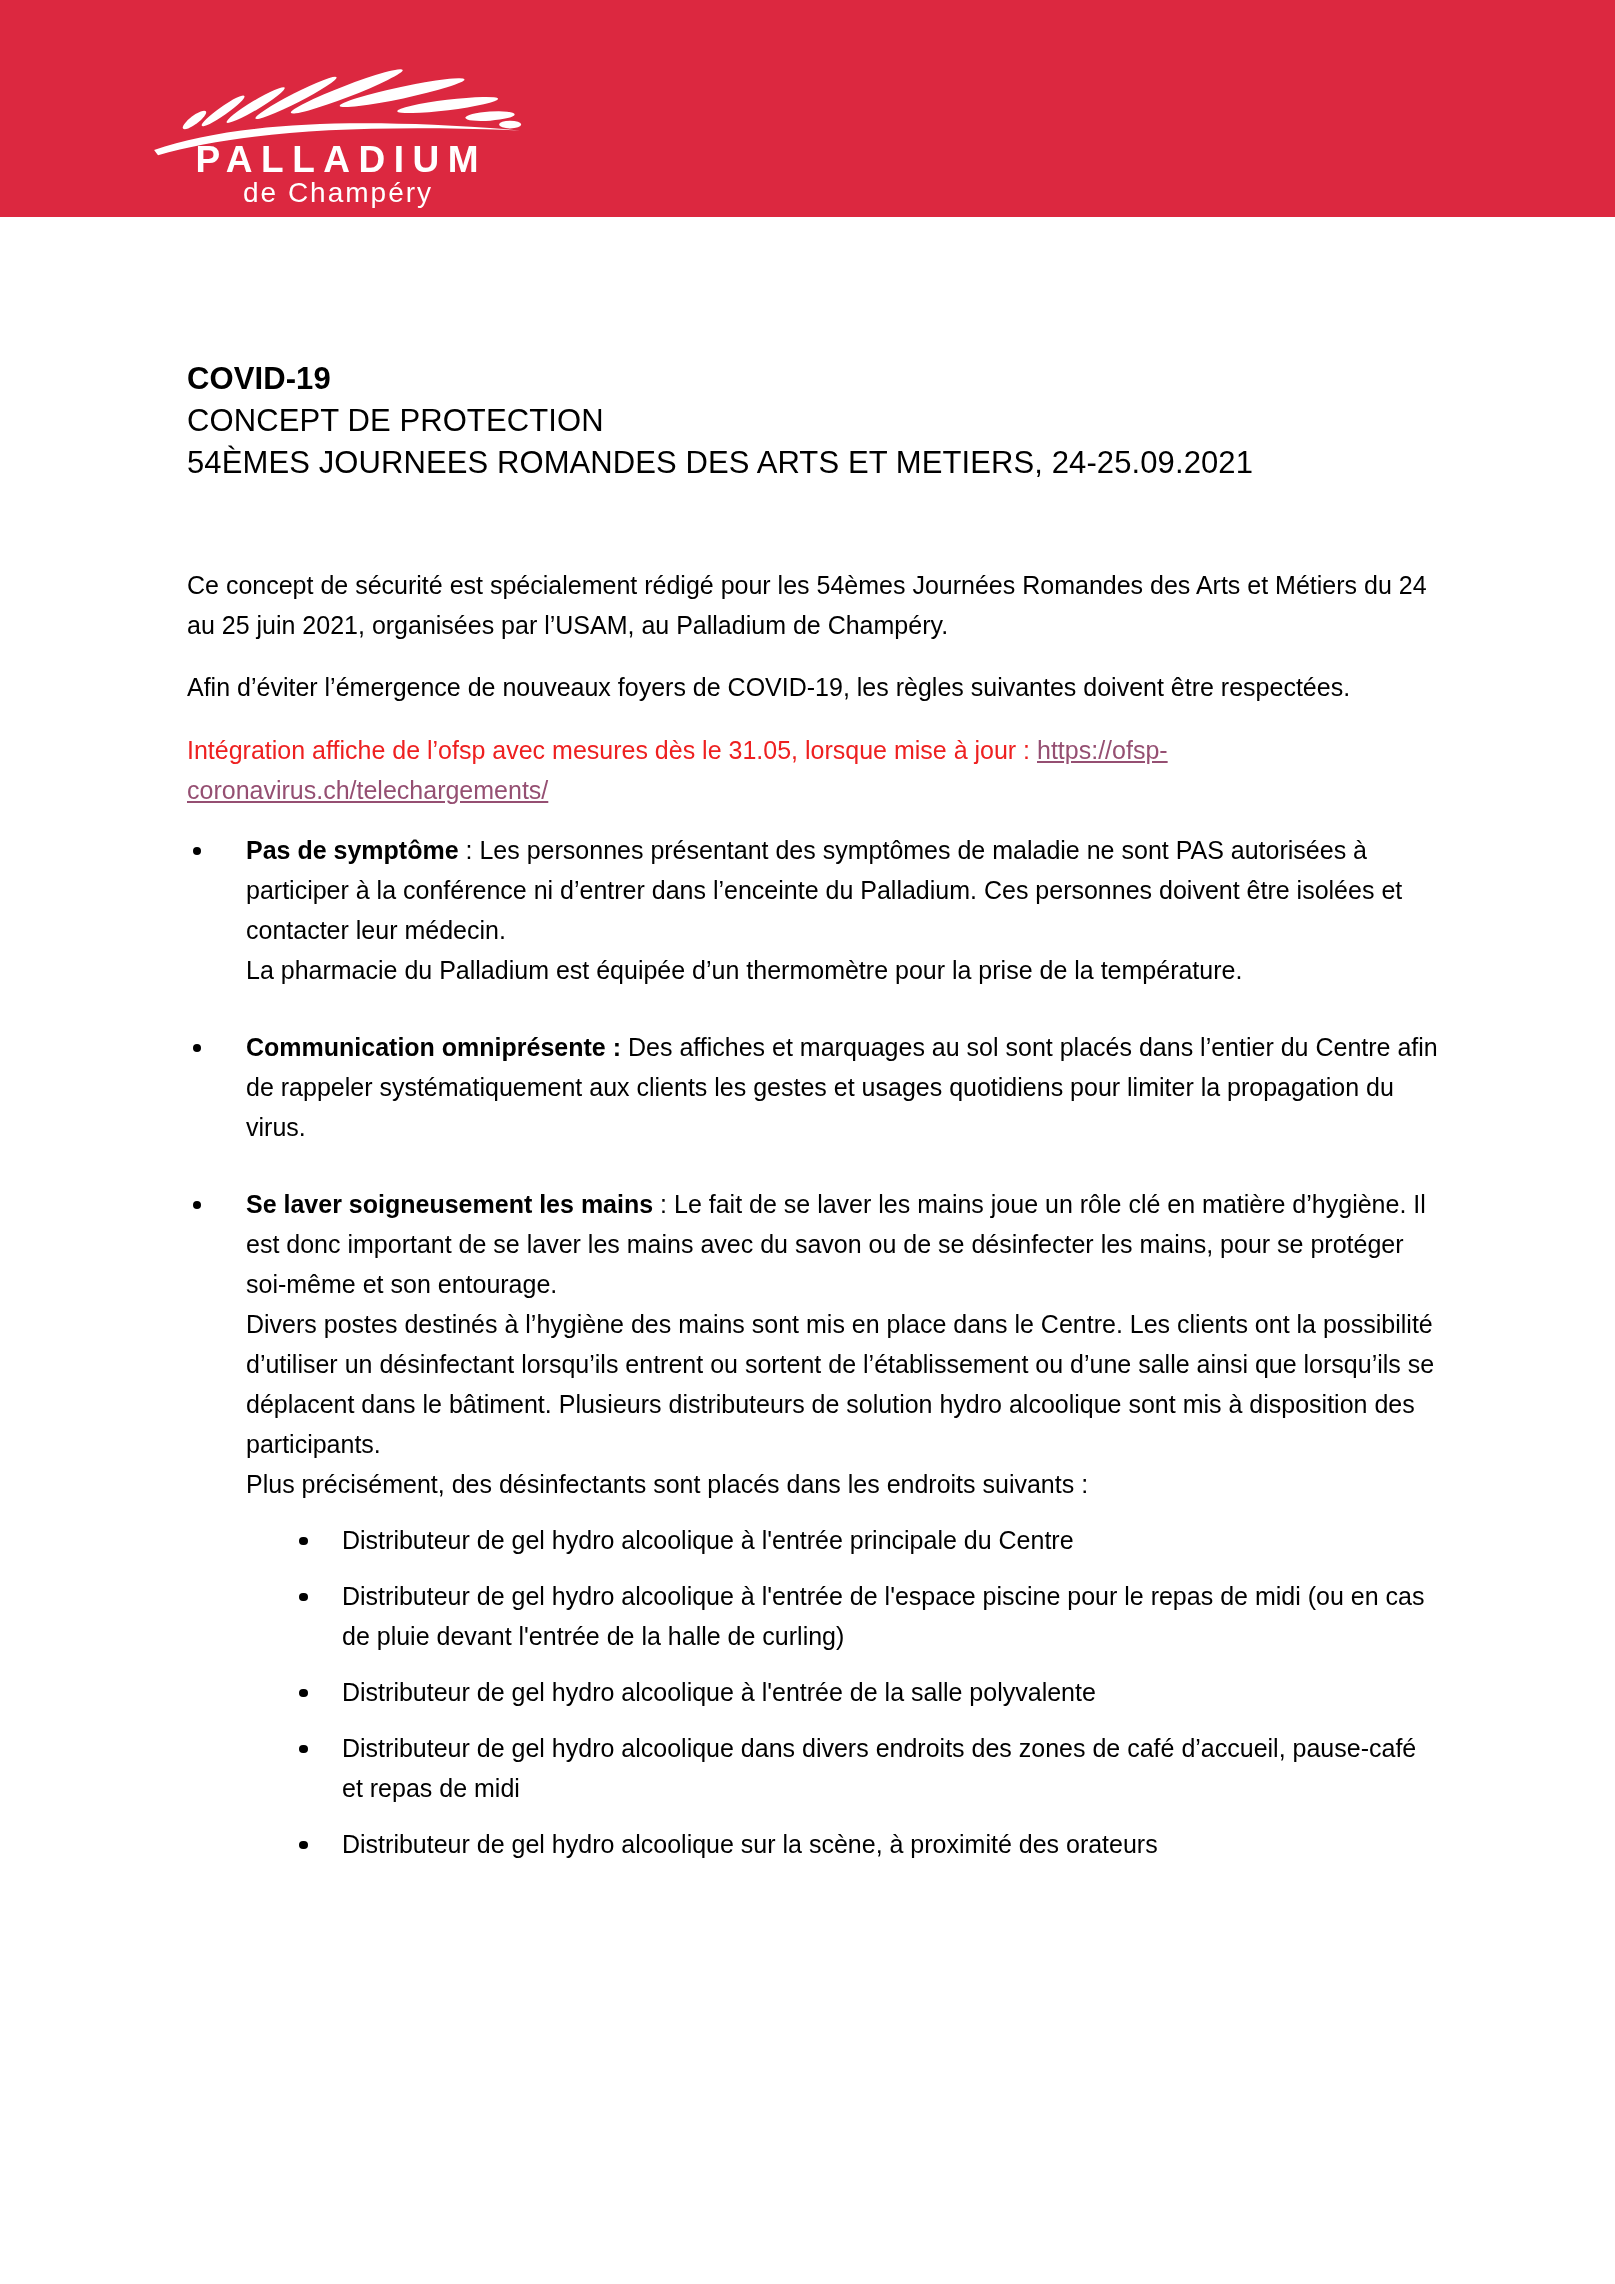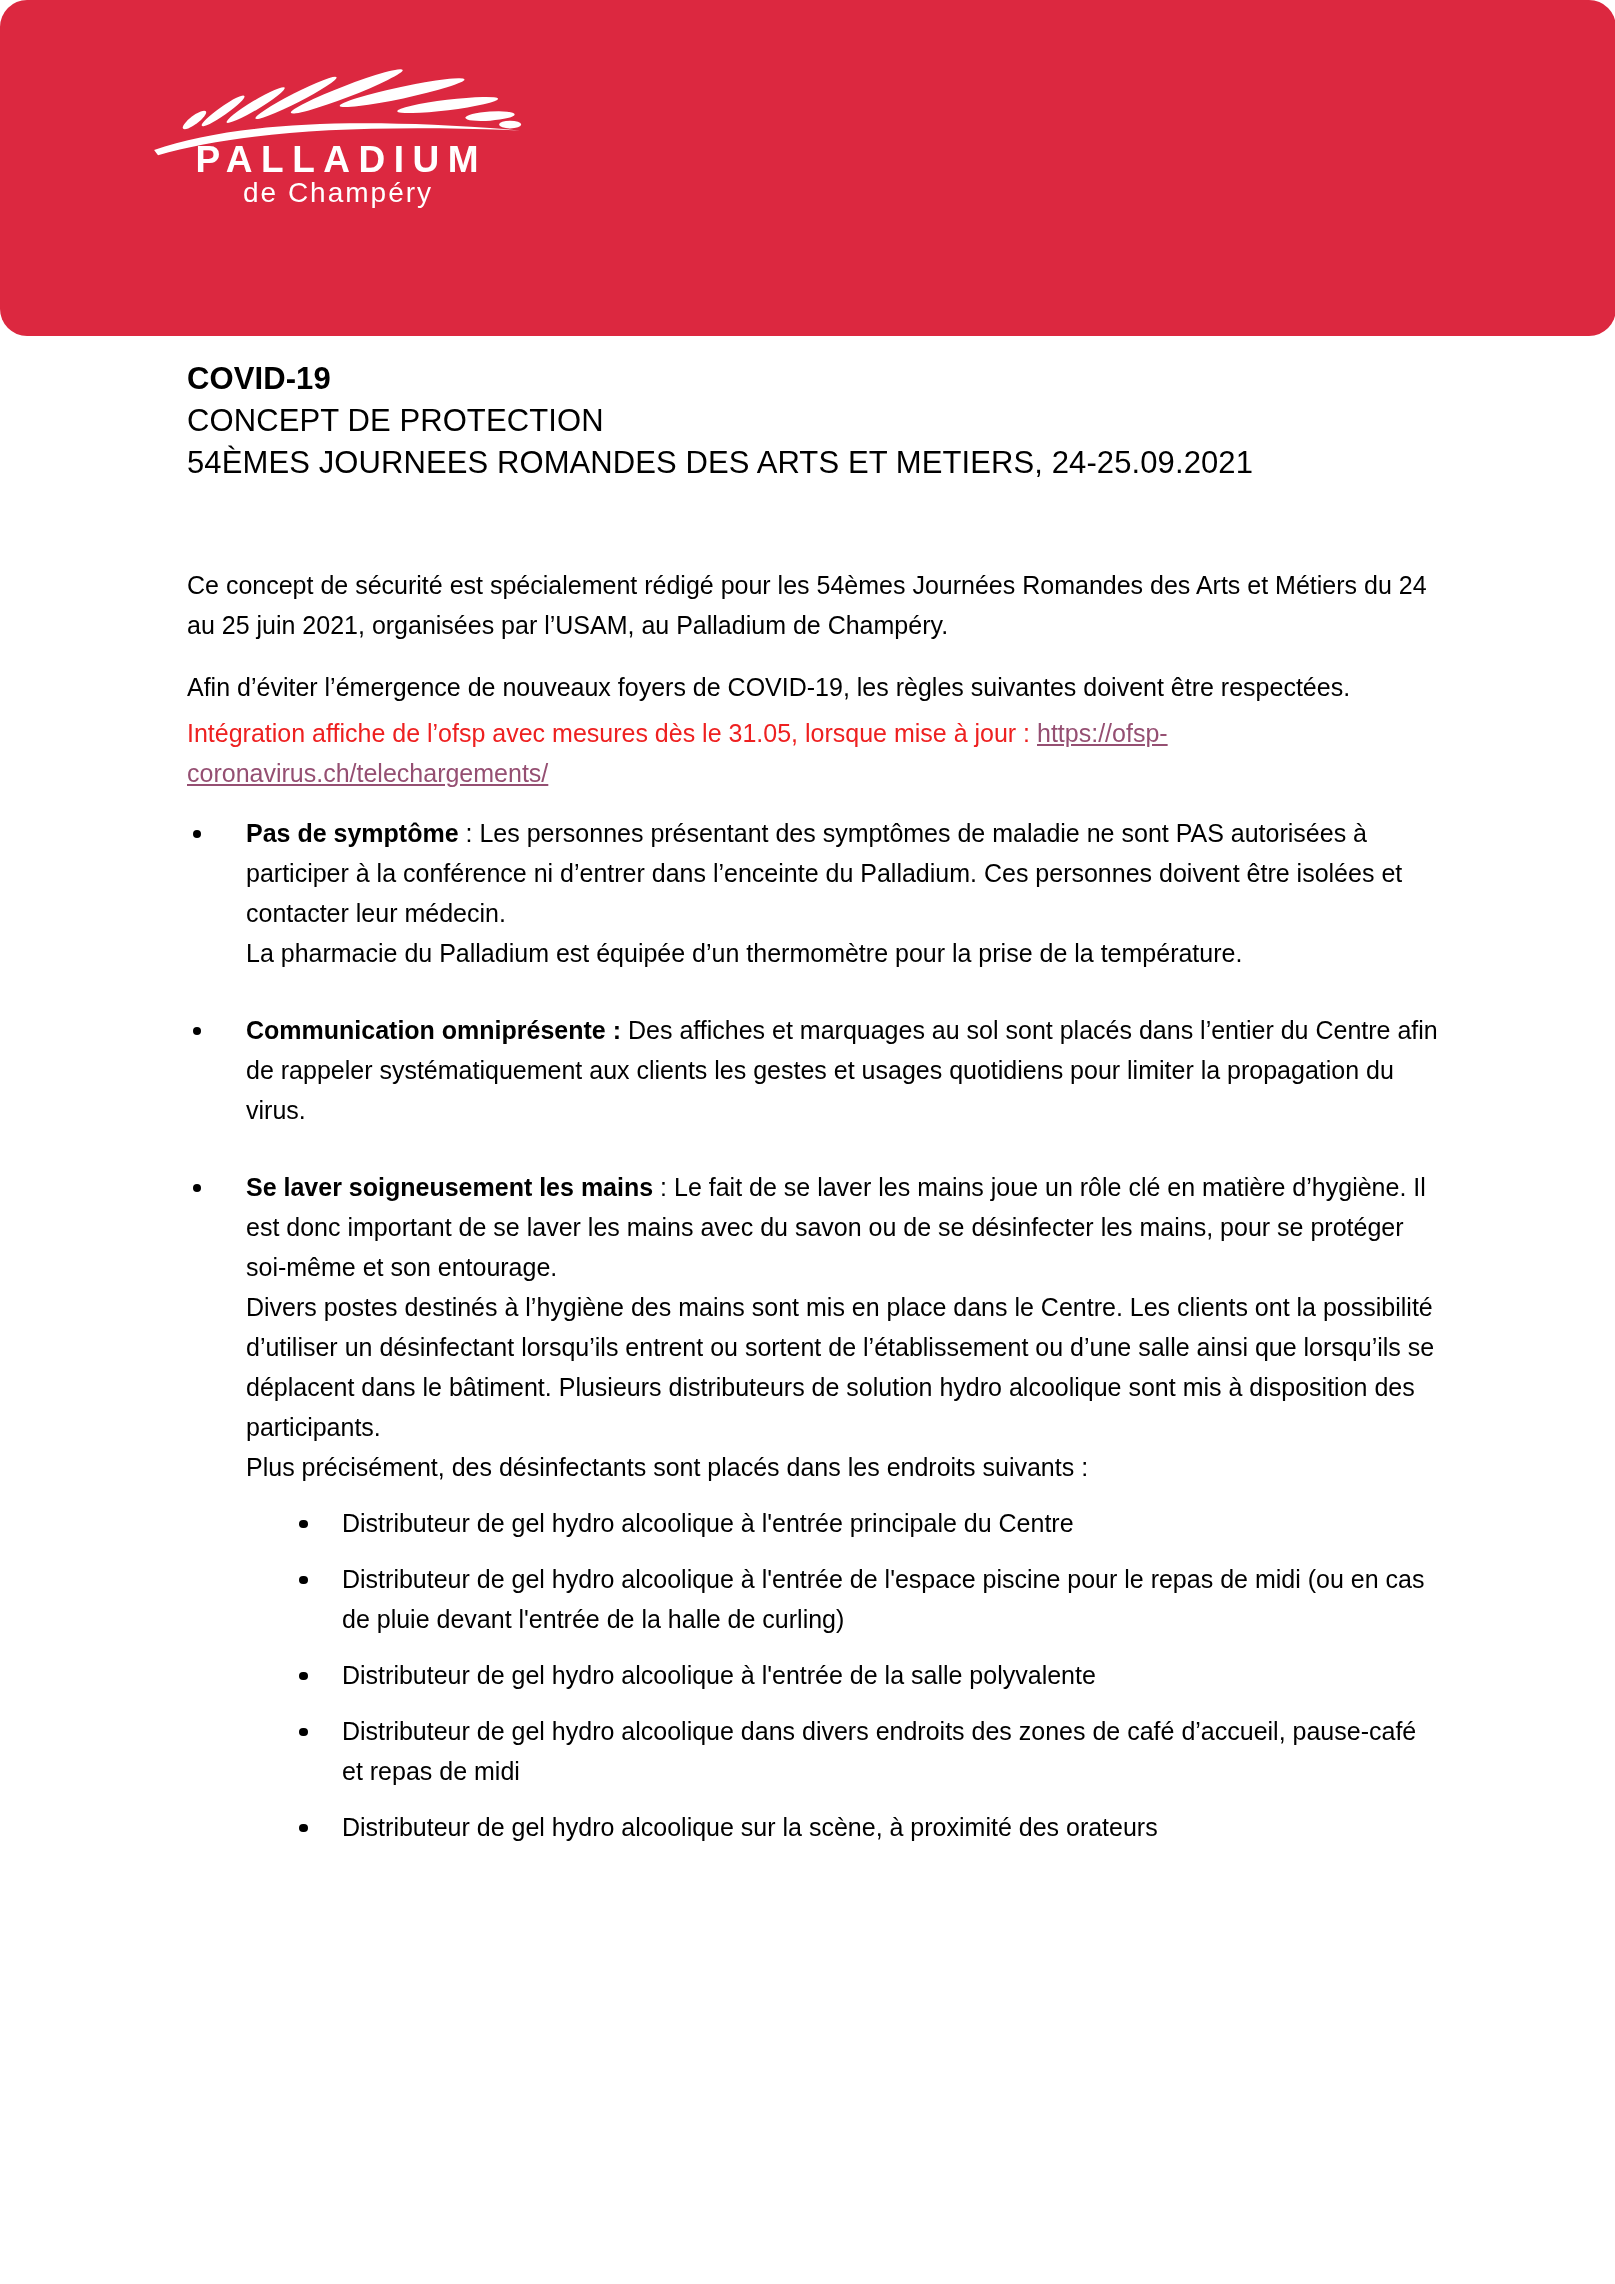--- a/index.html
+++ b/index.html
@@ -15,23 +15,22 @@
     position: relative;
     overflow: hidden;
   }
 
   
   .header-band {
     position: absolute;
     left: 0;
     top: 0;
     width: 1616px;
-    height: 336px;
+    height: 217px;
     background: #DC2840;
-    border-radius: 27px;
   }
   .logo {
     position: absolute;
     left: 151px;
     top: 51px;
     width: 372px;
     height: 151px;
   }
   .logo svg { display: block; width: 372px; height: 151px; }
   .logo-wordmark {
@@ -97,21 +96,21 @@
     width: 1258px;
     font-size: 25px;
     line-height: 40px;
   }
 
   p.para {
     margin: 0 0 22px 0;
     font-size: 25px;
     line-height: 40px;
   }
-  p.para.tight { margin-bottom: 6px; }
+  p.para.tight { margin-bottom: 23px; }
 
   p.notice {
     margin: 0 0 19.6px 0;
     font-size: 25px;
     line-height: 40px;
     color: #EE2020;
   }
   a.extlink {
     color: #954F72;
     text-decoration: underline;

